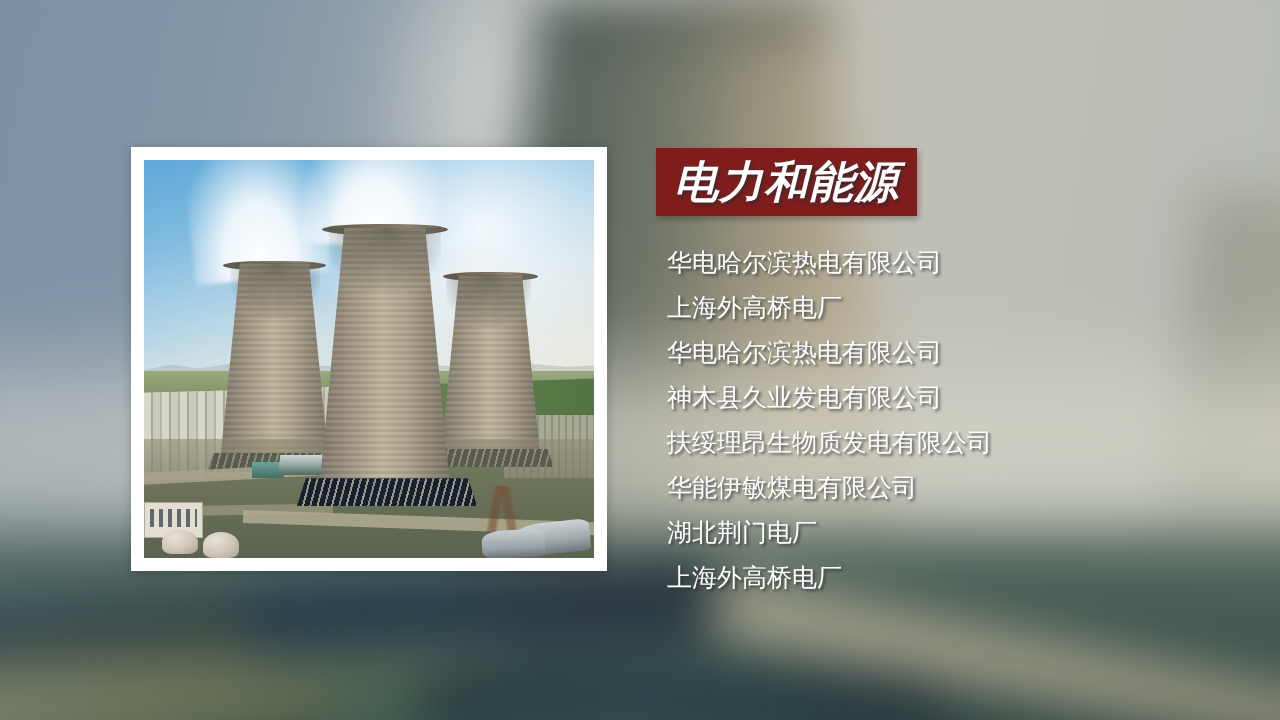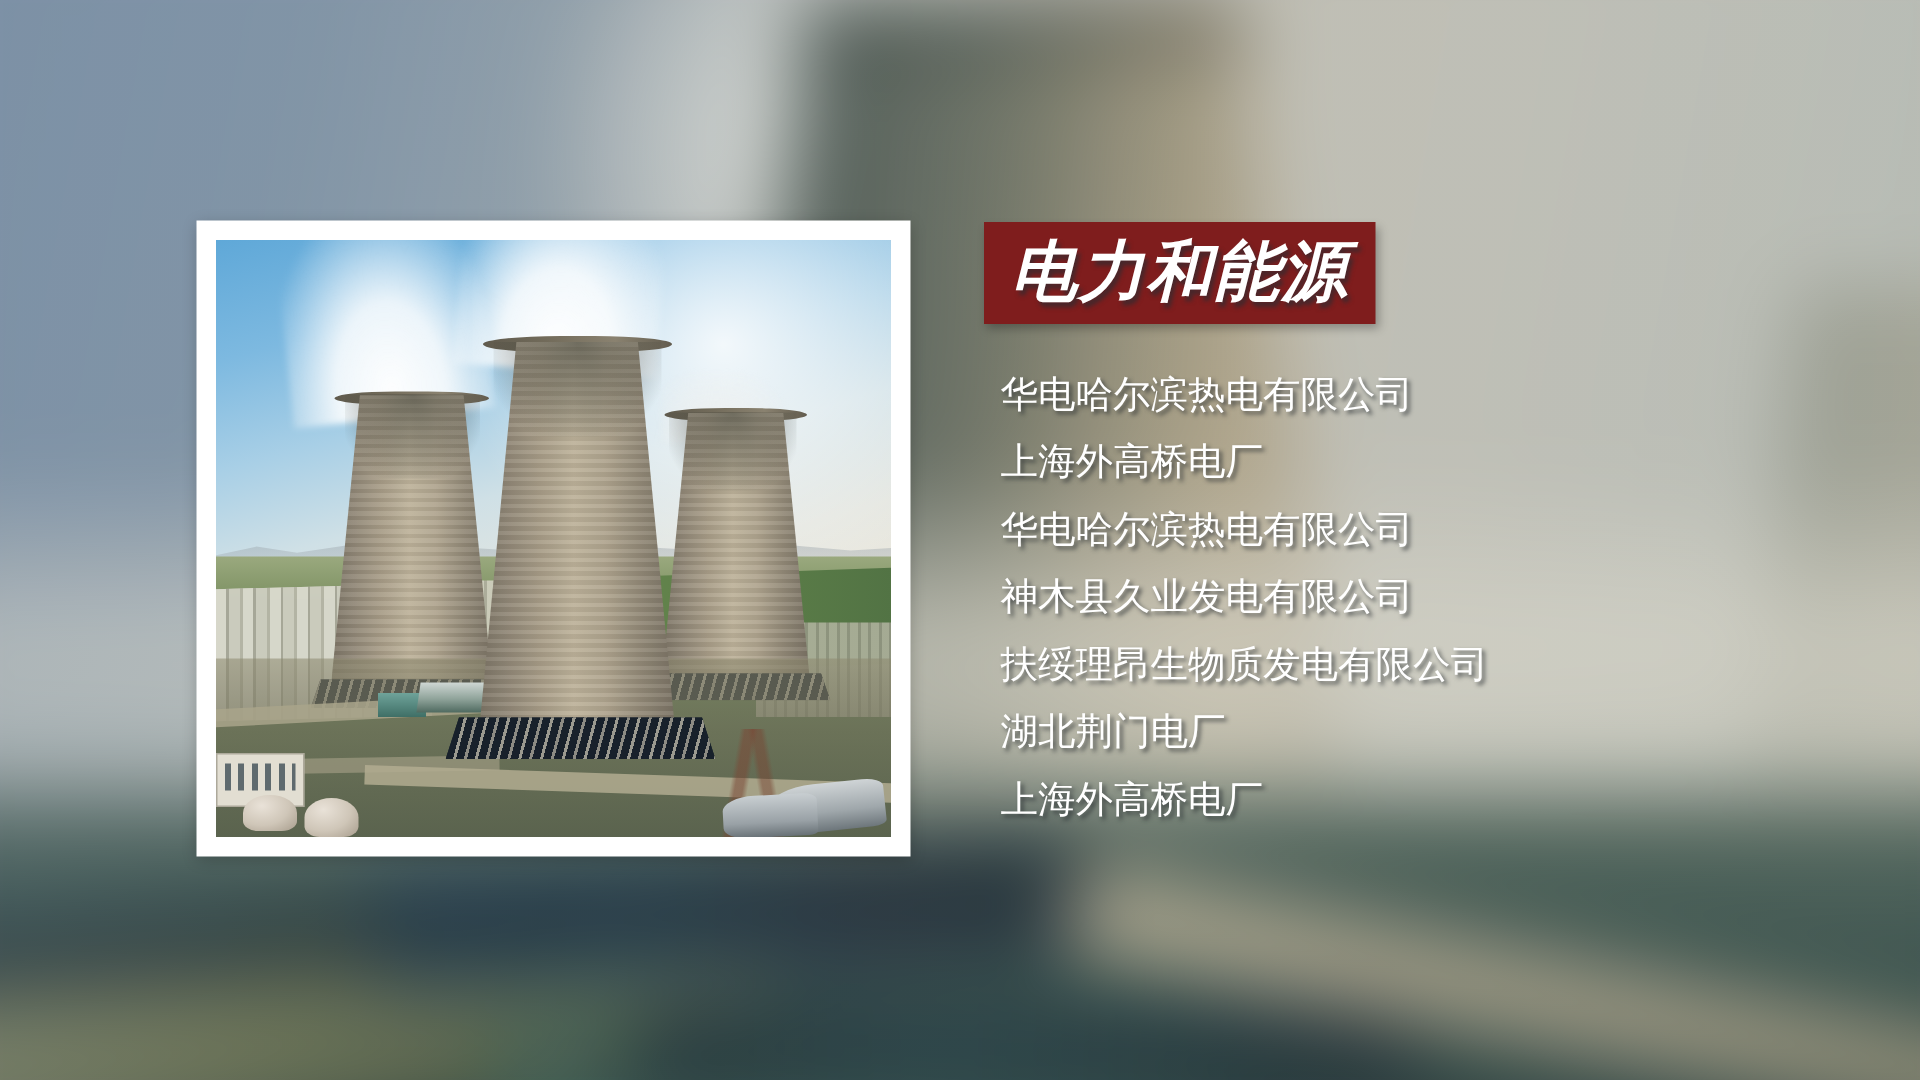--- a/index.html
+++ b/index.html
@@ -502,17 +502,18 @@
   <div class="title-banner">
     <span class="title-text">电力和能源</span>
   </div>
 
   <div class="company-list">
     <div class="company-item">华电哈尔滨热电有限公司</div>
     <div class="company-item">上海外高桥电厂</div>
     <div class="company-item">华电哈尔滨热电有限公司</div>
     <div class="company-item">神木县久业发电有限公司</div>
     <div class="company-item">扶绥理昂生物质发电有限公司</div>
+    <div class="company-item">华能伊敏煤电有限公司</div>
     <div class="company-item">湖北荆门电厂</div>
     <div class="company-item">上海外高桥电厂</div>
   </div>
 
 </div>
 
 </body></html>

